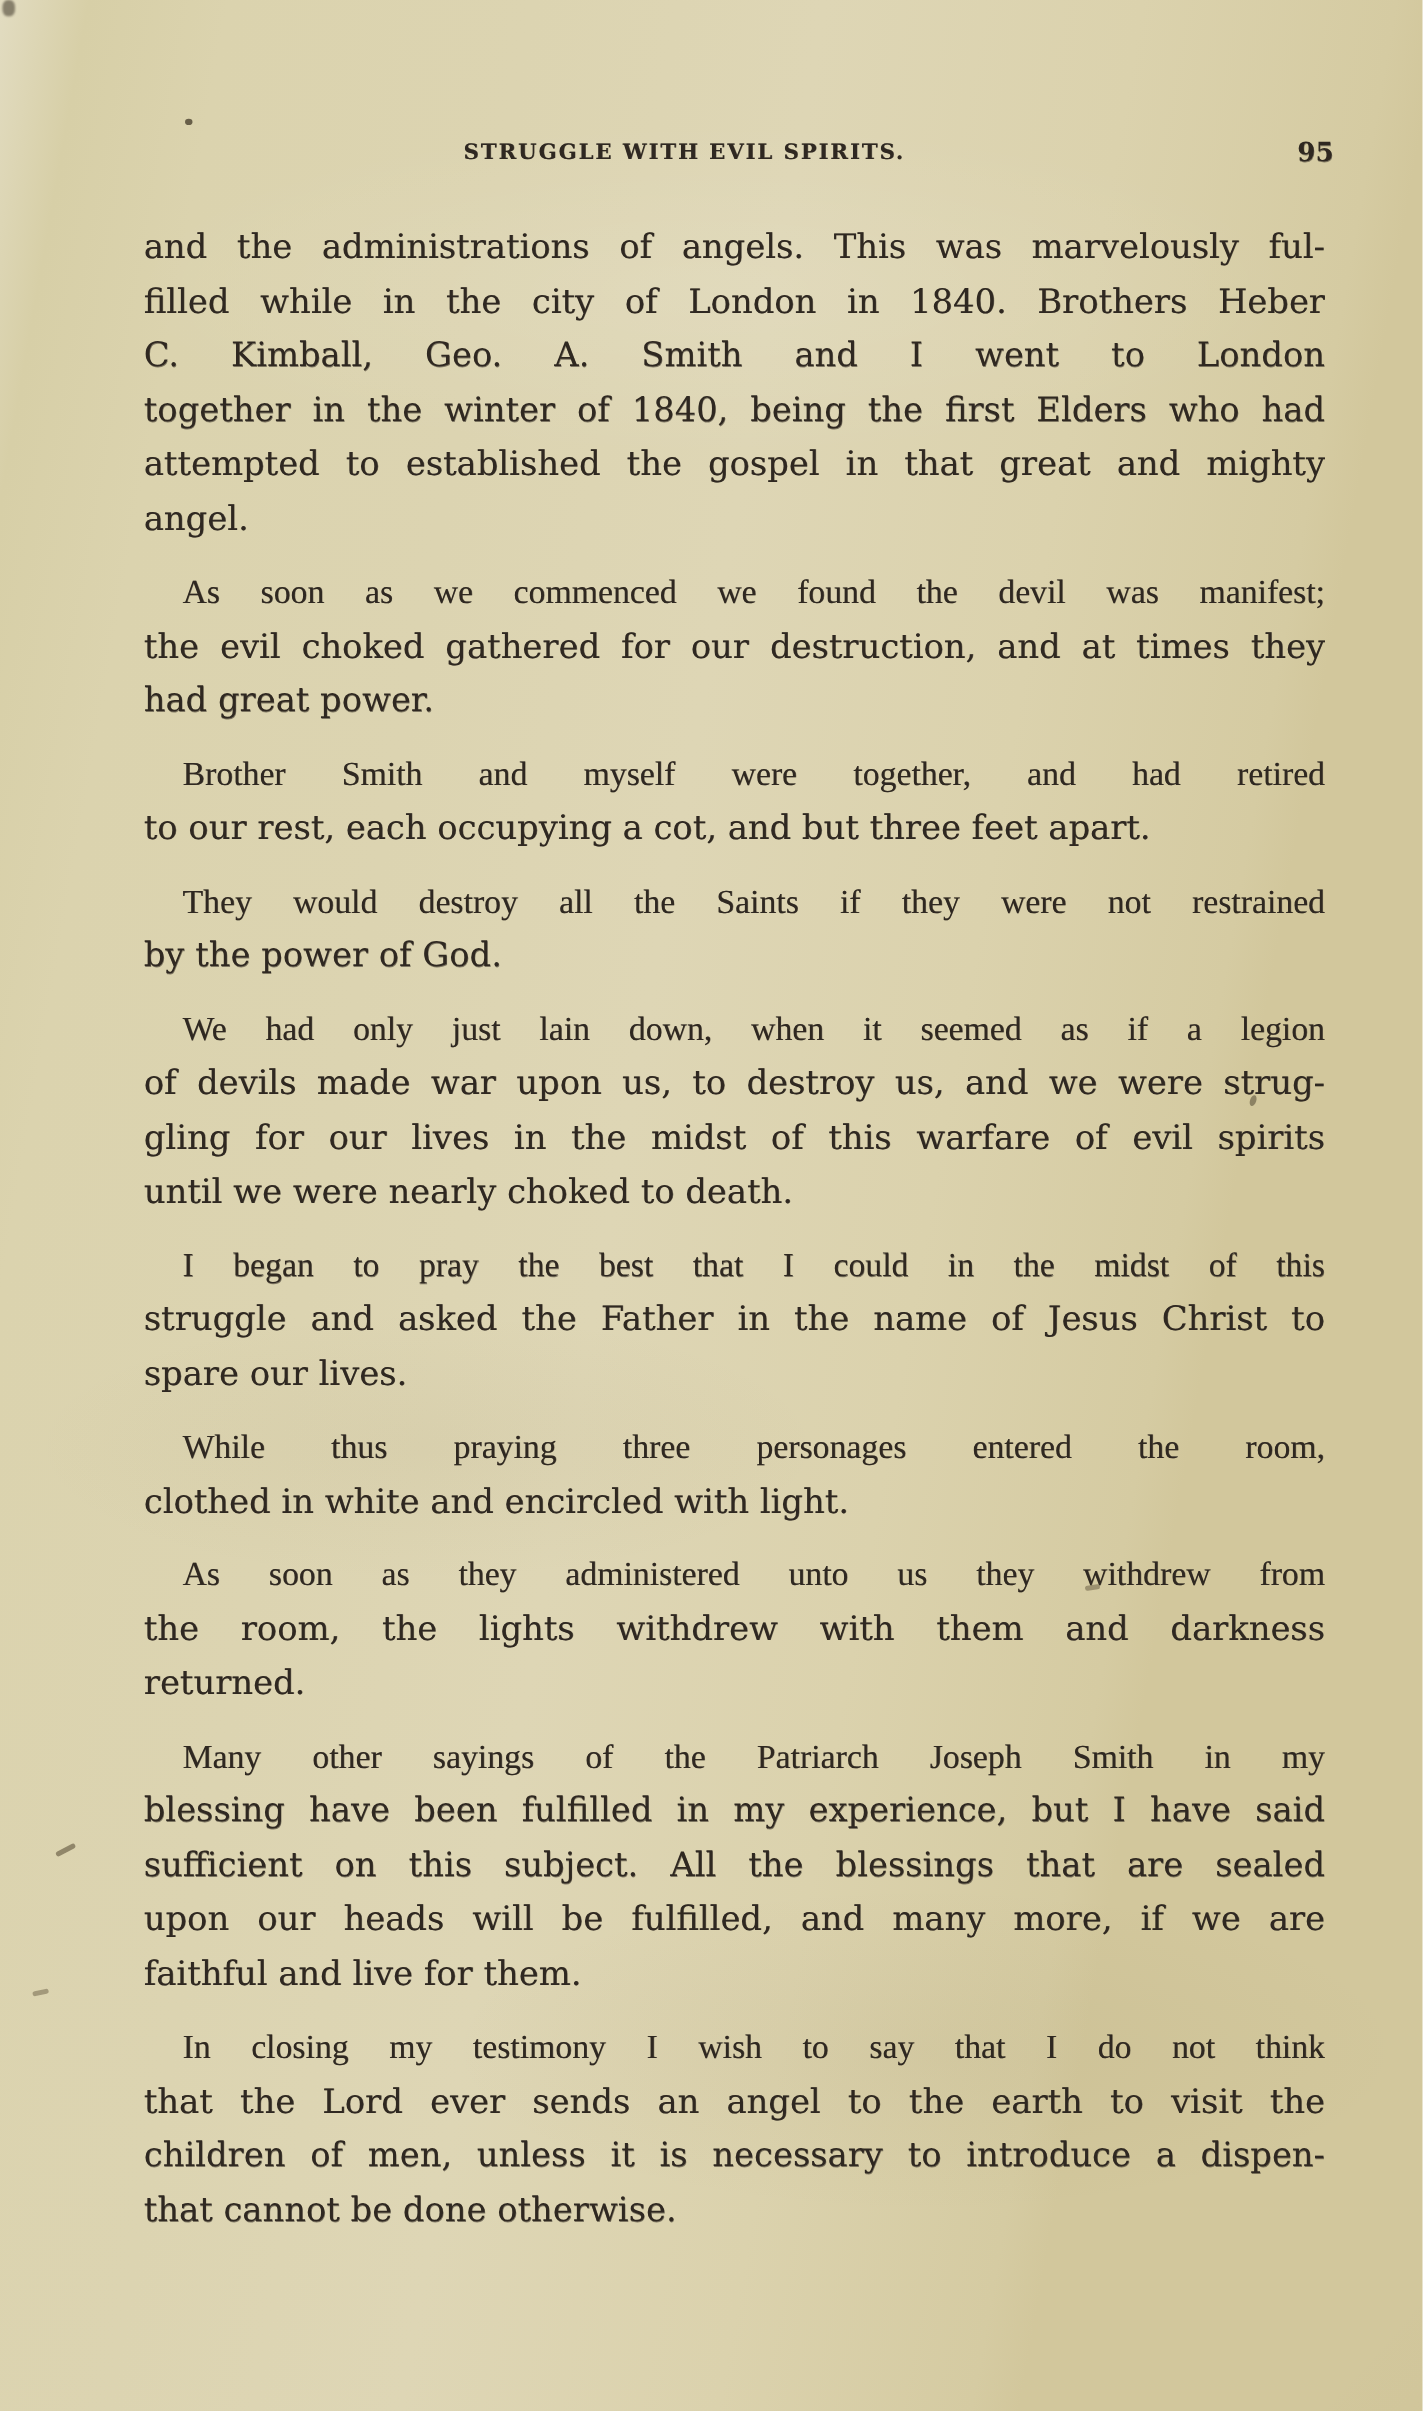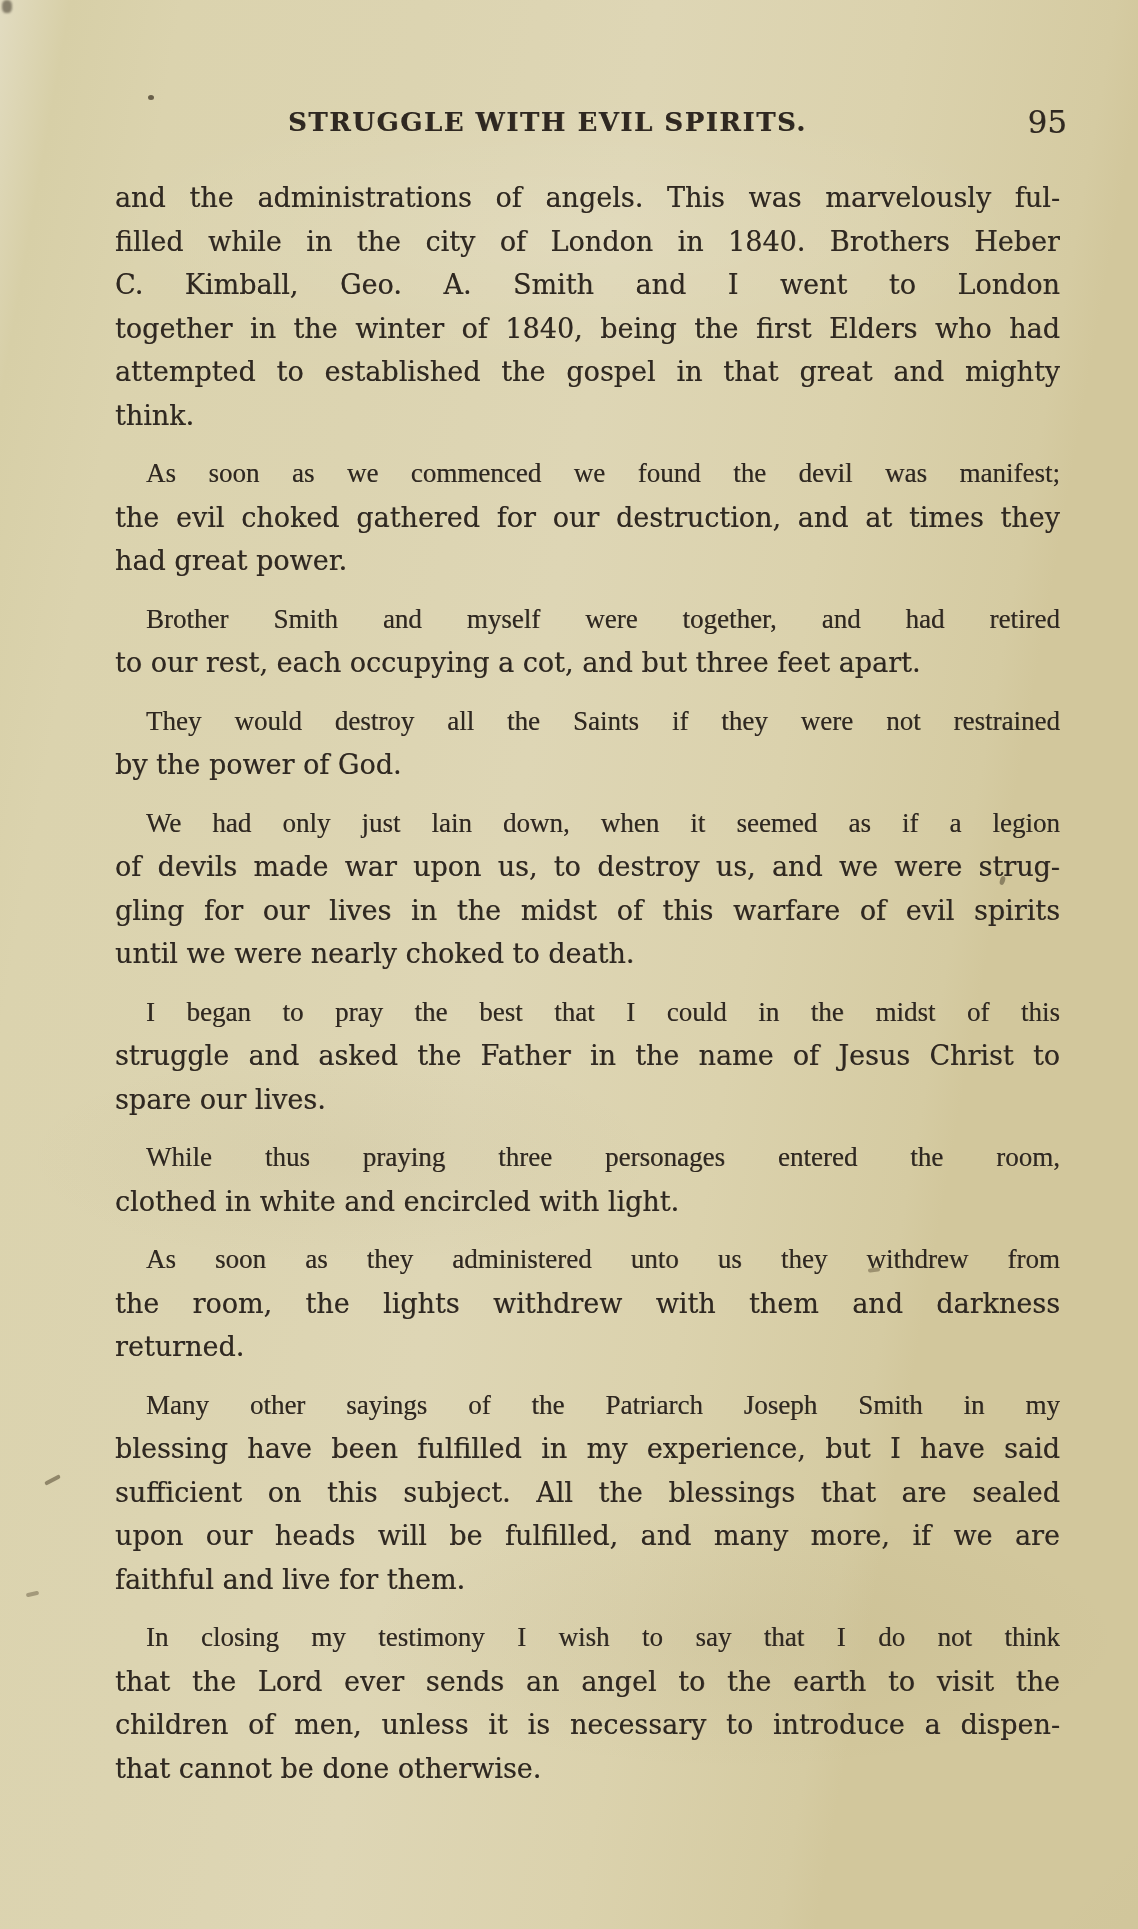--- a/index.html
+++ b/index.html
@@ -35,32 +35,32 @@
     top: 100px;
     width: 975px;
     height: 44px;
   }
   .head-title {
     position: absolute;
     left: 0; right: 0;
     transform: translateX(-40px);
     text-align: center;
     font-weight: 700;
-    font-size: 26px;
+    font-size: 17px;
     letter-spacing: 1.5px;
     line-height: 44px;
     text-shadow: 0.4px 0.4px 0.5px rgba(47,40,33,0.55);
   }
   .head-pagenum {
     position: absolute;
     right: 8px;
     top: 0;
-    font-size: 31px;
+    font-size: 21px;
     line-height: 44px;
-    font-weight: 400;
+    font-weight: 700;
     text-shadow: 0.4px 0.4px 0.5px rgba(47,40,33,0.5);
   }
   .text-block {
     position: absolute;
     left: 100px;
     top: 161px;
     width: 975px;
     font-size: 27px;
     line-height: 43.5px;
     text-shadow: 0.35px 0.35px 0.45px rgba(47,40,33,0.55);
@@ -94,21 +94,21 @@
     <div class="head-pagenum">95</div>
   </div>
 
   <div class="text-block">
     <div class="para">
       <div class="line">and the administrations of angels. This was marvelously ful-</div>
       <div class="line">filled while in the city of London in 1840. Brothers Heber</div>
       <div class="line">C. Kimball, Geo. A. Smith and I went to London</div>
       <div class="line">together in the winter of 1840, being the first Elders who had</div>
       <div class="line">attempted to established the gospel in that great and mighty</div>
-      <div class="line last">think.</div>
+      <div class="line last">angel.</div>
     </div>
     <div class="para">
       <div class="line indent">As soon as we commenced we found the devil was manifest;</div>
       <div class="line">the evil choked gathered for our destruction, and at times they</div>
       <div class="line last">had great power.</div>
     </div>
     <div class="para">
       <div class="line indent">Brother Smith and myself were together, and had retired</div>
       <div class="line last">to our rest, each occupying a cot, and but three feet apart.</div>
     </div>

